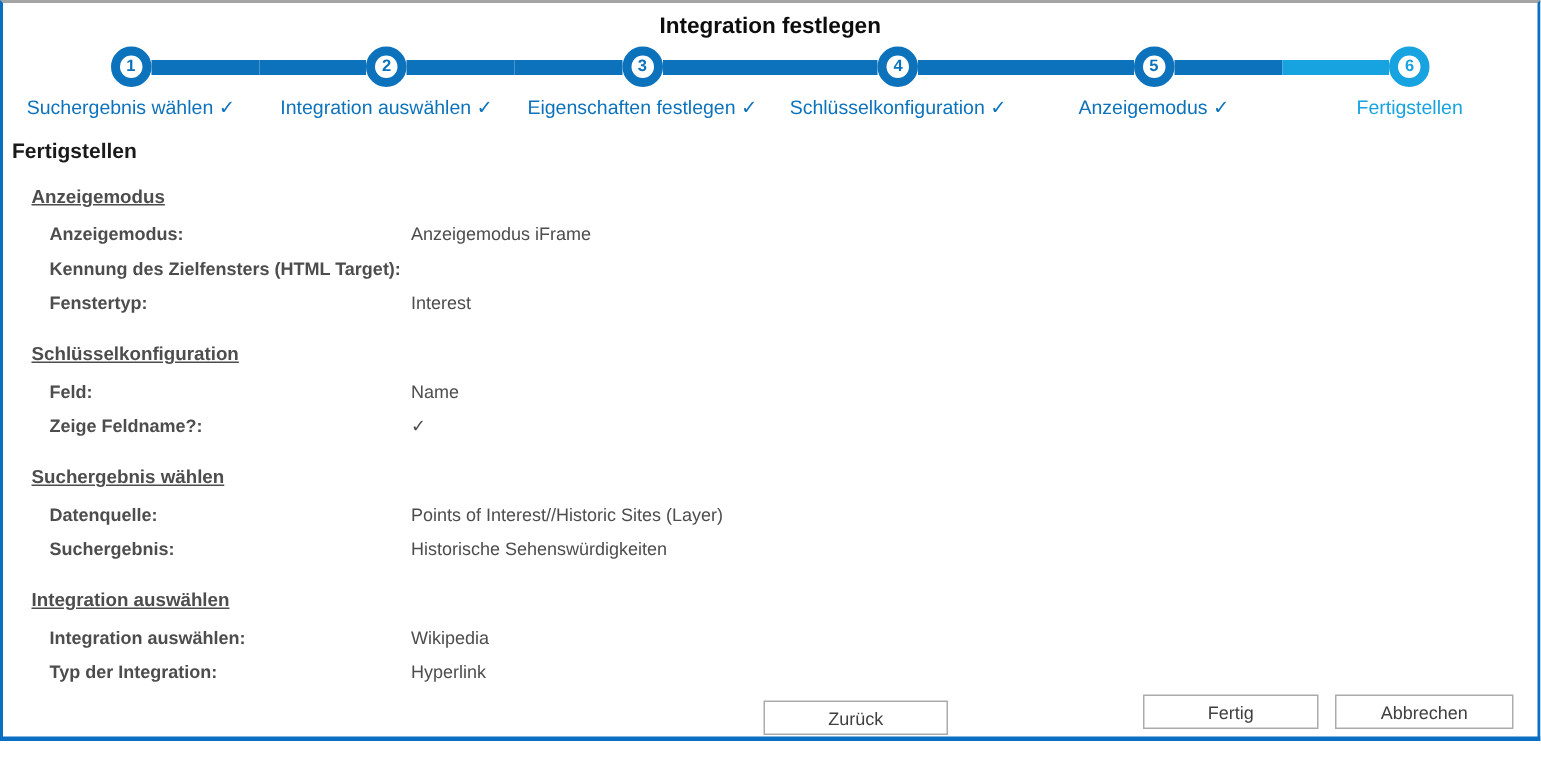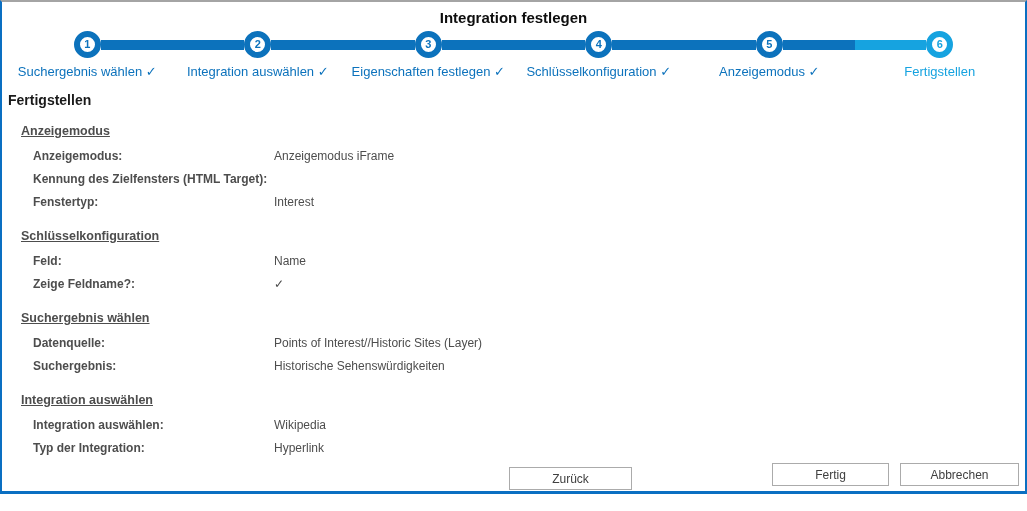--- a/index.html
+++ b/index.html
@@ -125,21 +125,21 @@
     font-family:"Liberation Sans", sans-serif;
     cursor:pointer;
   }
   .btn-back{
     position:absolute;
     left:507px; top:4px;
     width:123px;
   }
   .footer-right{
     position:absolute;
-    right:0; top:0;
+    right:10px; top:0;
     display:flex;
     gap:11px;
   }
   .btn-finish{width:117px;}
   .btn-cancel{width:119px;text-align:center;}
 </style>
 </head>
 <body>
 
 <div class="dialog">

